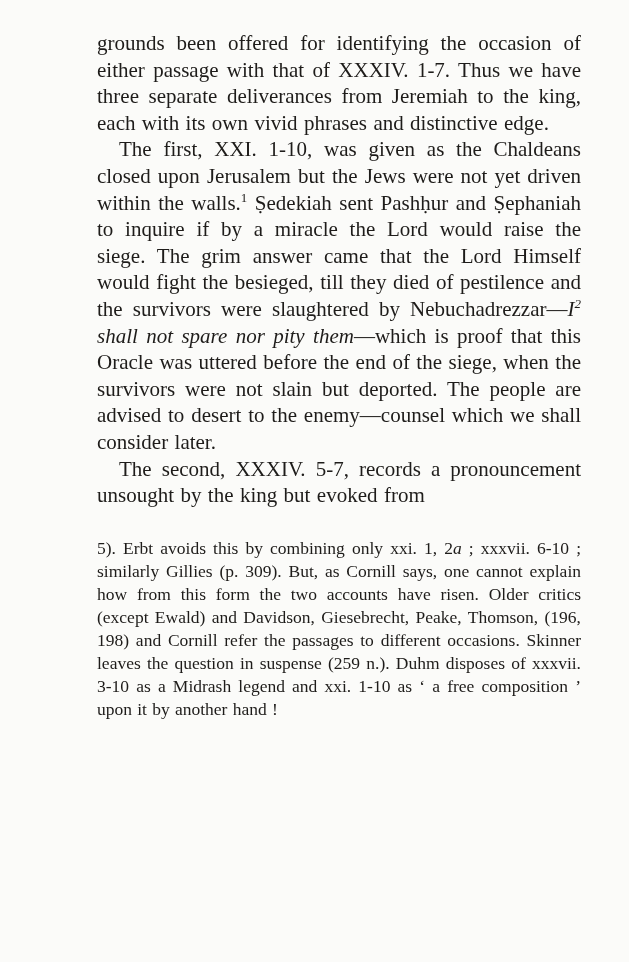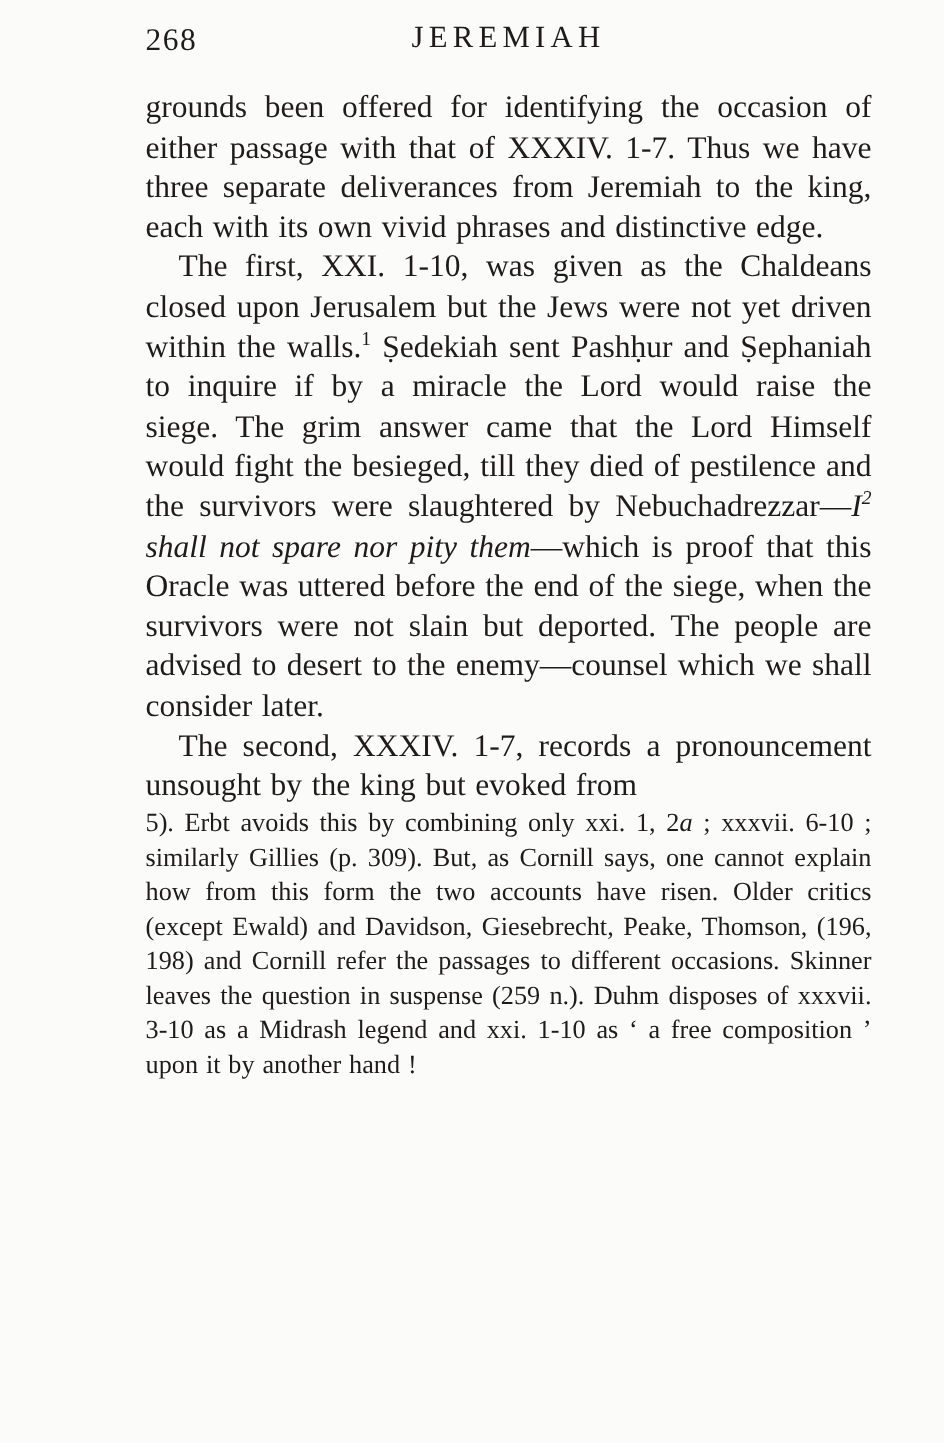--- a/index.html
+++ b/index.html
@@ -43,20 +43,21 @@
   }
   .para {
     margin: 0;
     font-size: 21px;
     line-height: 26.6px;
     text-align: justify;
     word-spacing: 0.055em;
   }
   .para.indent { text-indent: 22px; }
   .footnotes {
+    margin-top: 28px;
   }
   .fn {
     margin: 0;
     font-size: 17.5px;
     line-height: 23px;
     text-align: justify;
     word-spacing: 0.05em;
   }
   .fn.indent { text-indent: 18px; }
   sup.fnmark {
@@ -65,28 +66,24 @@
     vertical-align: super;
   }
   sup.fnmark.it { font-style: italic; }
   em { font-style: italic; }
 </style>
 </head>
 <body>
 
 <div class="page">
 
-  <div class="pagehead">
-    <span class="pagenum">268</span>
-    <span class="runtitle">JEREMIAH</span>
-  </div>
 
   <div class="bodytext">
     <p class="para"><span>grounds been offered for identifying the occasion of either passage with that of XXXIV. 1-7.  Thus we have three separate deliverances from Jeremiah to the king, each with its own vivid phrases and distinctive edge.</span></p>
     <p class="para indent"><span>The first, XXI. 1-10, was given as the Chaldeans closed upon Jerusalem but the Jews were not yet driven within the walls.</span><sup class="fnmark">1</sup><span>  Ṣedekiah sent Pashḥur and Ṣephaniah to inquire if by a miracle the Lord would raise the siege.  The grim answer came that the Lord Himself would fight the besieged, till they died of pestilence and the survivors were slaughtered by Nebuchadrezzar—</span><em>I</em><sup class="fnmark it">2</sup><em> shall not spare nor pity them</em><span>—which is proof that this Oracle was uttered before the end of the siege, when the survivors were not slain but deported.  The people are advised to desert to the enemy—counsel which we shall consider later.</span></p>
-    <p class="para indent"><span>The second, XXXIV. 1-7, records a pronouncement unsought by the king but evoked from</span></p>
+    <p class="para indent"><span>The second, XXXIV. 5-7, records a pronouncement unsought by the king but evoked from</span></p>
   </div>
 
   <div class="footnotes">
     <p class="fn"><span>5).  Erbt avoids this by combining only xxi. 1, 2</span><em>a</em><span> ;  xxxvii. 6-10 ; similarly Gillies (p. 309).  But, as Cornill says, one cannot explain how from this form the two accounts have risen.  Older critics (except Ewald) and Davidson, Giesebrecht, Peake, Thomson, (196, 198) and Cornill refer the passages to different occasions.  Skinner leaves the question in suspense (259 n.). Duhm disposes of xxxvii. 3-10 as a Midrash legend and xxi. 1-10 as ‘ a free composition ’ upon it by another hand !</span></p>
   </div>
 
 </div>
 
 </body></html>

